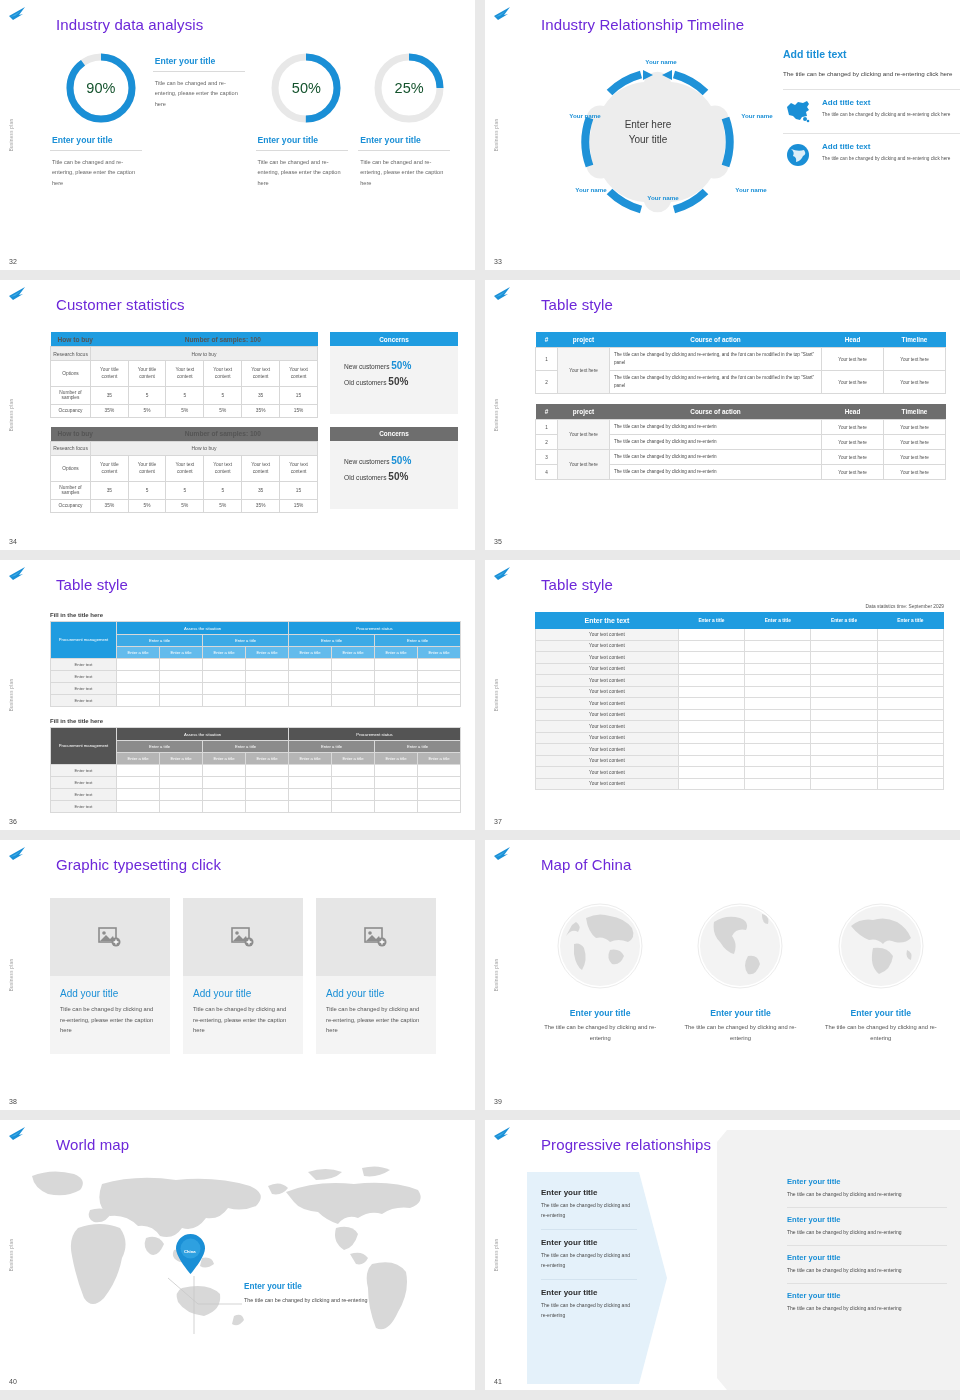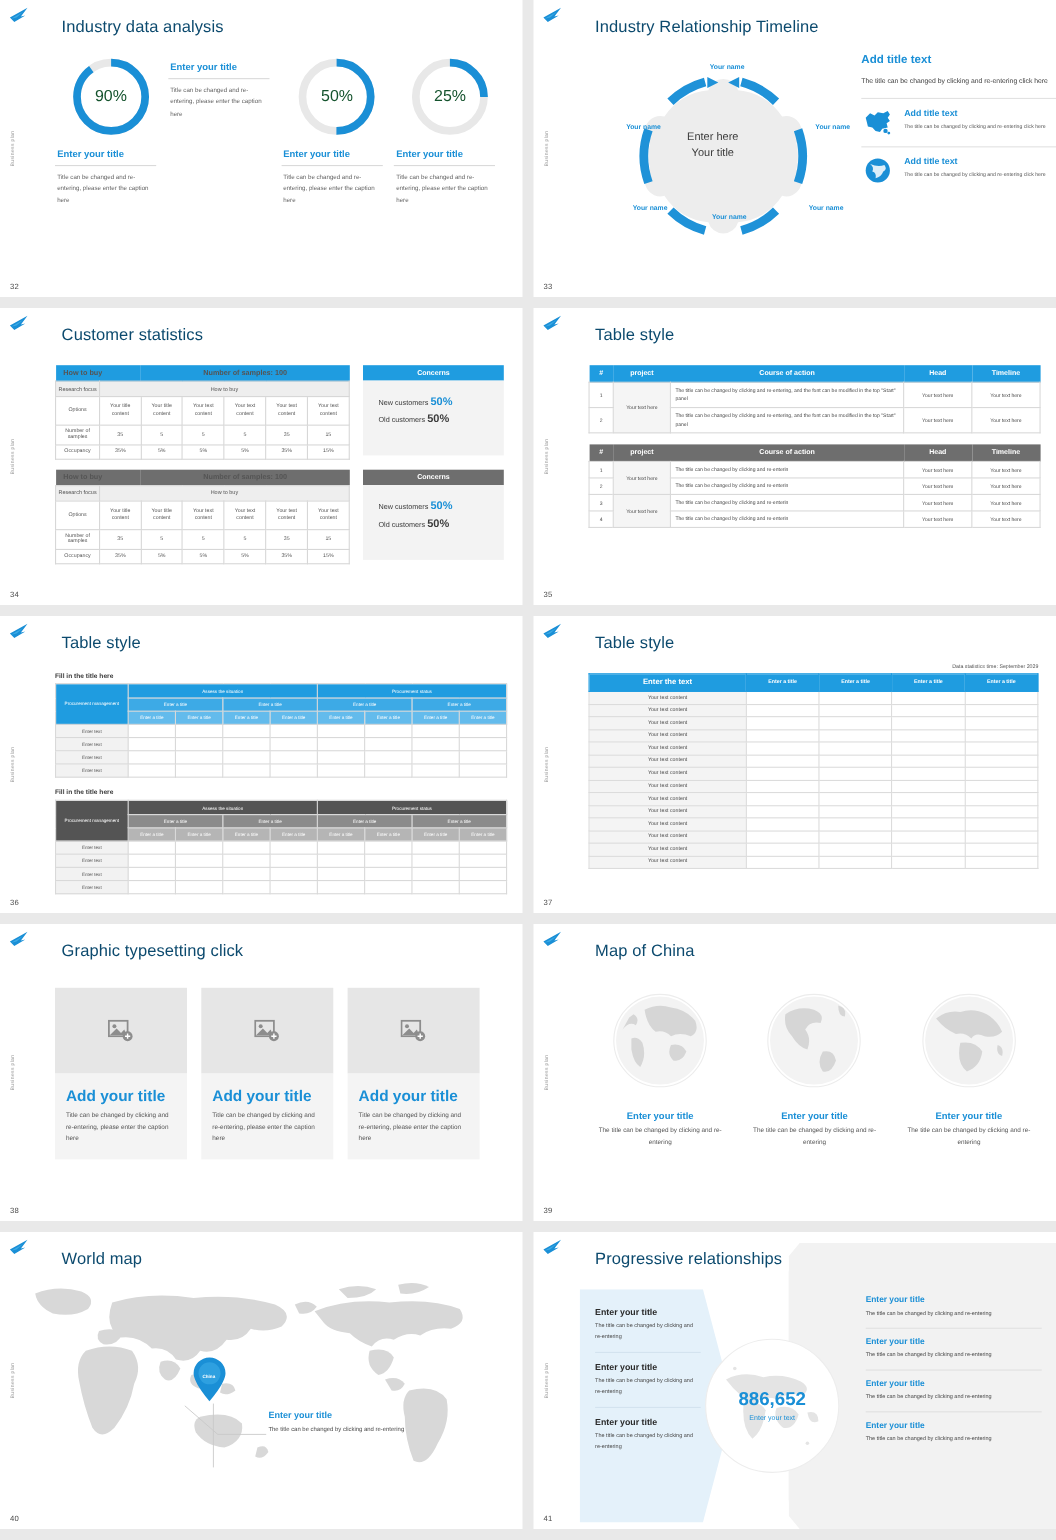--- a/index.html
+++ b/index.html
@@ -30,21 +30,21 @@
   }
   .sidelabel {
     position: absolute; left: 9px; top: 50%;
     transform: translateY(-50%) rotate(180deg);
     writing-mode: vertical-rl;
     font-size: 4.6px; color: #9a9a9a; letter-spacing: .3px;
     white-space: nowrap;
   }
   .stitle {
     position: absolute; left: 56px; top: 16px;
-    font-size: 15px; font-weight: 400; color: #0c4a6e;
+    font-size: 15px; font-weight: 400; color: #6d28d9;
     letter-spacing: .1px;
   }
   .body { position: absolute; left: 50px; right: 14px; top: 46px; bottom: 16px; }
 
   
   .donuts { display: flex; gap: 0; }
   .dcol { width: 110px; margin-right: 1px; }
   .dring { width: 74px; height: 74px; margin: 5px auto 0 auto; position: relative; }
   .dring svg { display: block; }
   .dpct {
@@ -142,21 +142,21 @@
   .s37tbl td.first { background: #f4f4f4; text-align: center; color: #4a4a4a; }
 
   
   .cards { display: flex; gap: 13px; margin-top: 8px; }
   .card { width: 120px; }
   .card-img {
     height: 78px; background: #e6e6e6;
     display: flex; align-items: center; justify-content: center;
   }
   .card-txt { background: #f4f4f4; padding: 12px 10px 14px 10px; height: 78px; }
-  .card-h { font-size: 14px; font-weight: bold; color: #1a8fd6; }
+  .card-h { font-size: 10px; font-weight: normal; color: #1a8fd6; }
   .card-p { margin-top: 5px; font-size: 5.8px; color: #555; line-height: 1.85; }
 
   
   .globes { display: flex; gap: 10px; margin-top: 6px; justify-content: center; }
   .globe { width: 135px; text-align: center; }
   .globe-h { margin-top: 10px; font-size: 8.6px; font-weight: bold; color: #1a8fd6; }
   .globe-p { margin-top: 4px; font-size: 5.8px; color: #555; line-height: 1.9; }
 
   
   .worldwrap { position: relative; height: 200px; margin-top: -4px; }
@@ -1042,34 +1042,20 @@
             <div class="lp-h">Enter your title</div>
             <div class="lp-p">The title can be changed by clicking and re-entering</div>
           </div>
           <div class="lp-sep"></div>
           <div class="lp-item">
             <div class="lp-h">Enter your title</div>
             <div class="lp-p">The title can be changed by clicking and re-entering</div>
           </div>
         </div>
 
-        <div class="circ">
-          <svg width="120" height="120" viewBox="0 0 120 120">
-            <g fill="#e4e4e4">
-              <path d="M18 36 Q34 28 52 34 Q70 30 86 38 Q96 44 88 50 Q74 48 64 54 Q52 50 44 58 Q30 52 18 36 Z"></path>
-              <path d="M34 58 Q48 54 54 64 Q52 82 42 90 Q32 80 34 58 Z"></path>
-              <path d="M64 62 Q78 58 84 68 Q80 82 70 80 Q60 72 64 62 Z"></path>
-              <path d="M92 66 Q102 64 102 74 Q94 78 92 66 Z"></path>
-              <circle cx="26" cy="26" r="1.6"></circle>
-              <circle cx="92" cy="94" r="1.6"></circle>
-            </g>
-          </svg>
-          <div class="circ-num">886,652</div>
-          <div class="circ-sub">Enter your text</div>
-        </div>
 
         <div class="rpanel2">
           <div class="rp2-item">
             <div class="rp2-h">Enter your title</div>
             <div class="rp2-p">The title can be changed by clicking and re-entering</div>
           </div>
           <div class="rp2-sep"></div>
           <div class="rp2-item">
             <div class="rp2-h">Enter your title</div>
             <div class="rp2-p">The title can be changed by clicking and re-entering</div>

